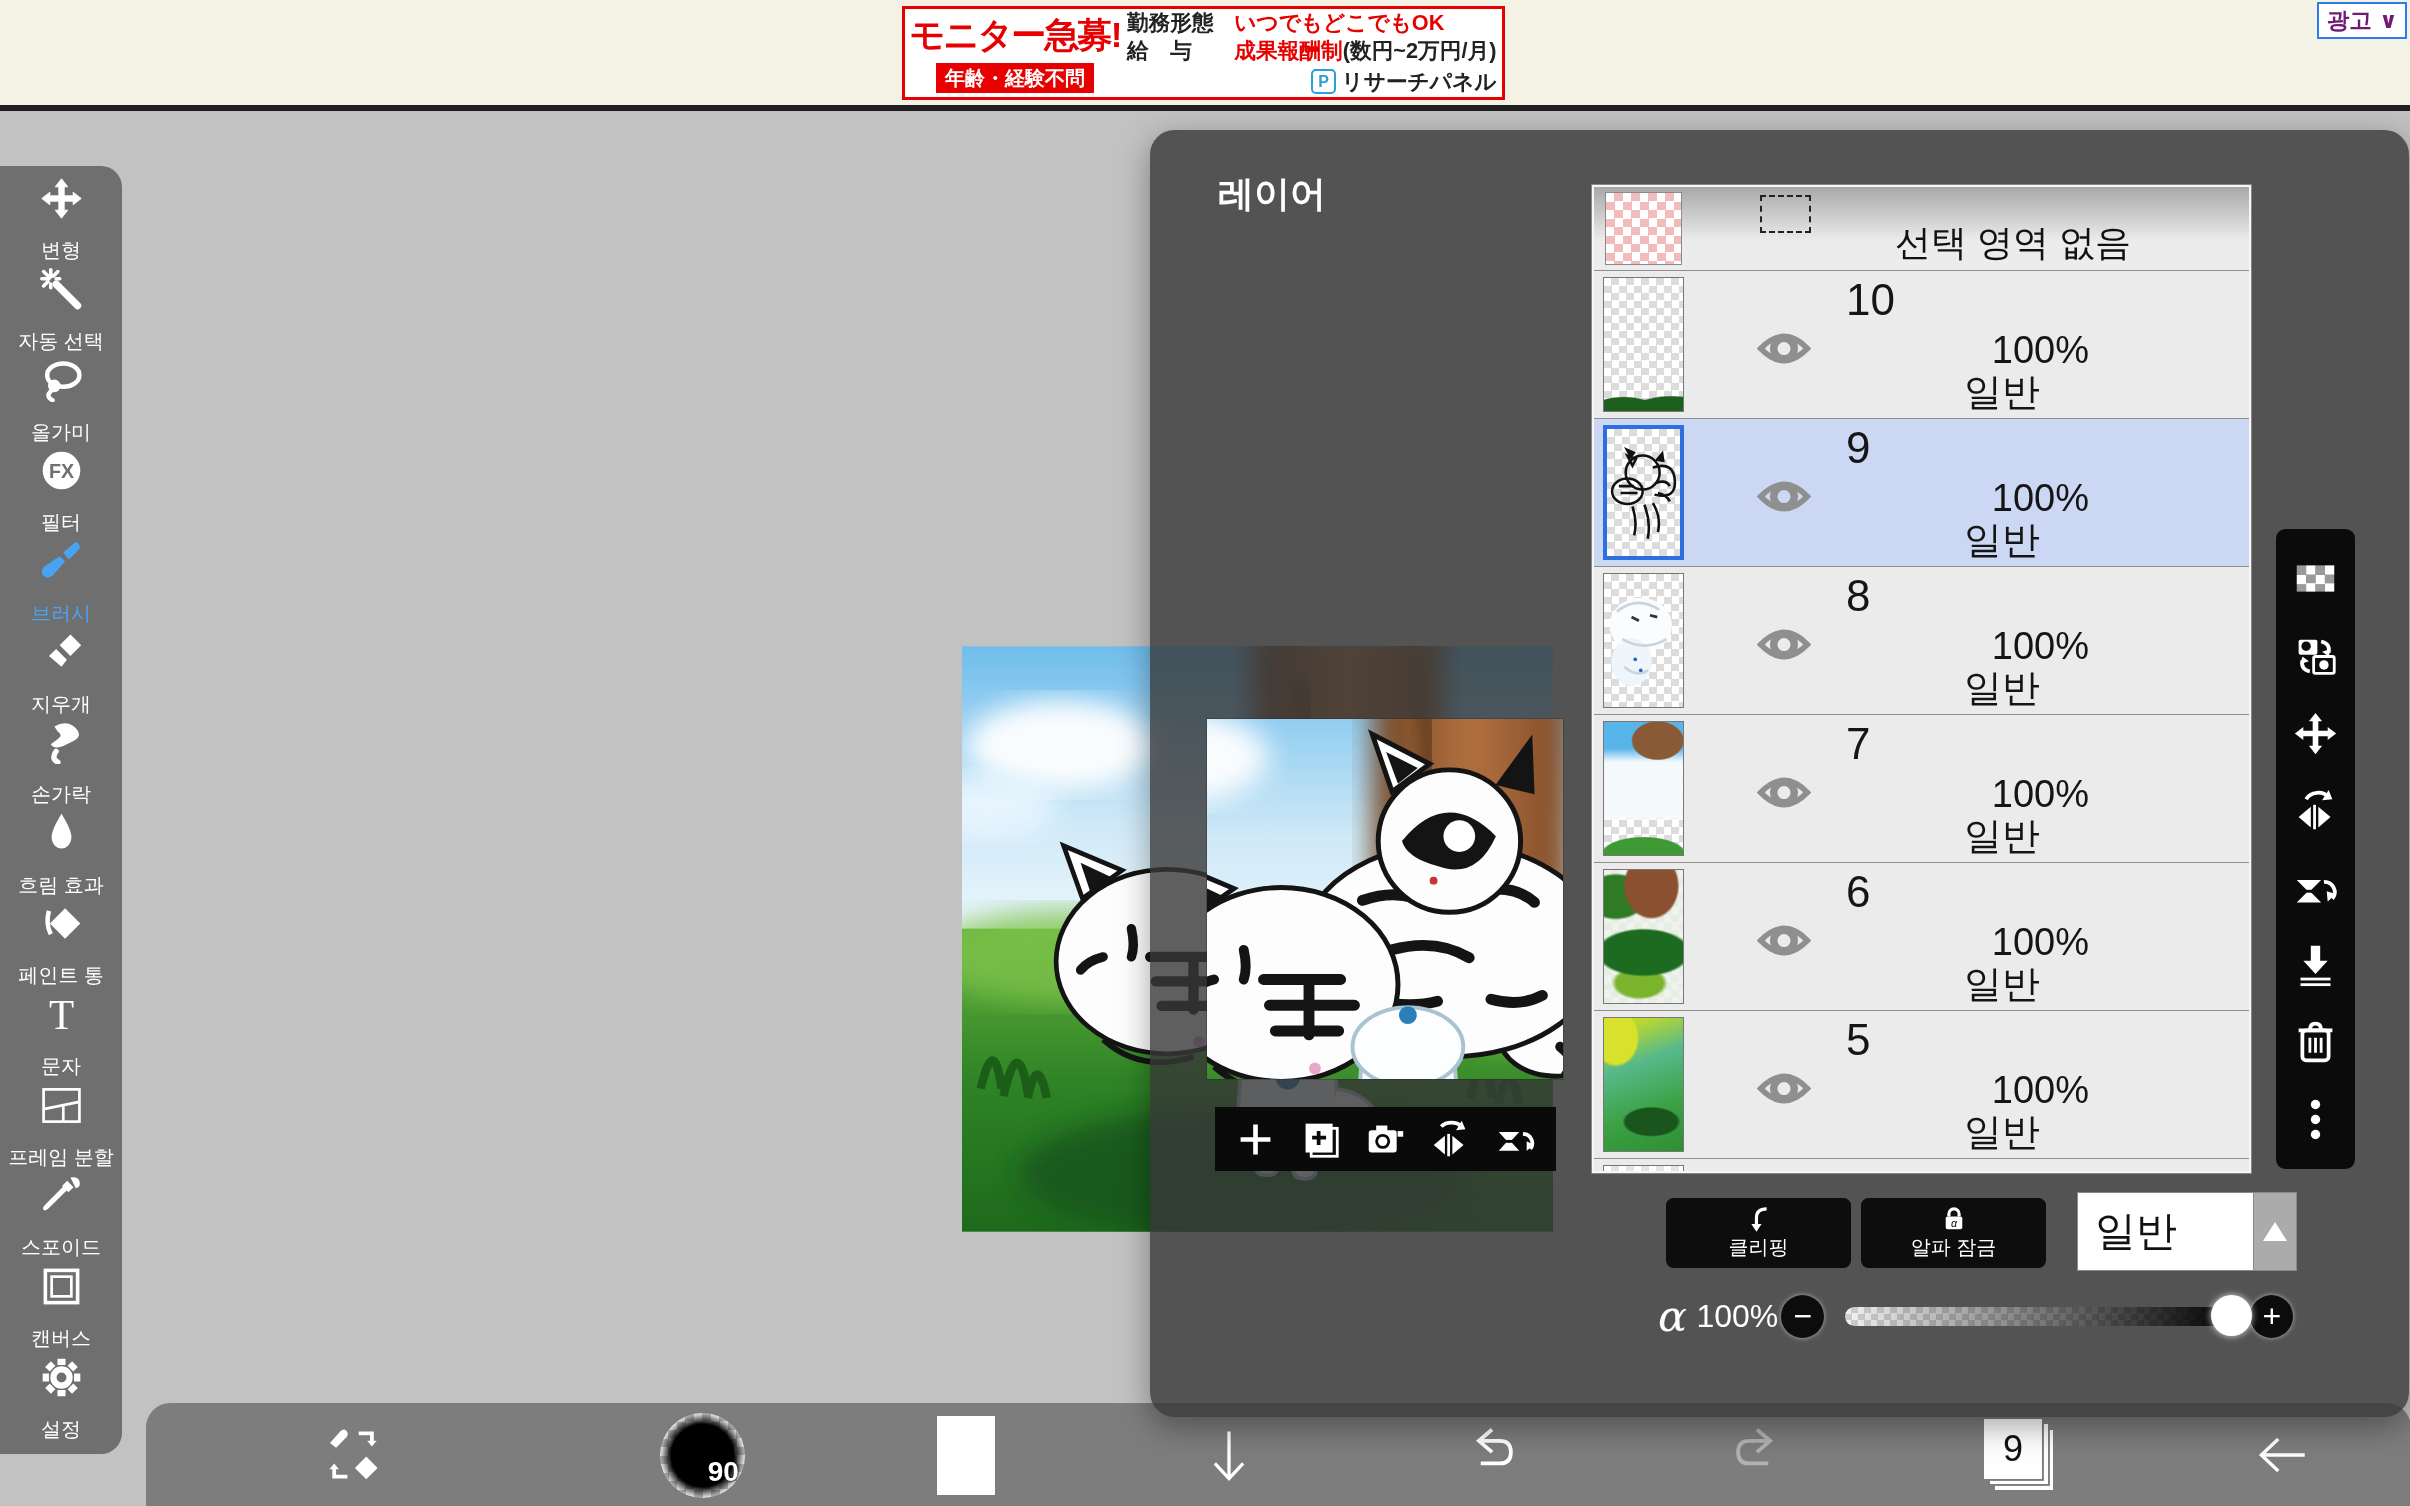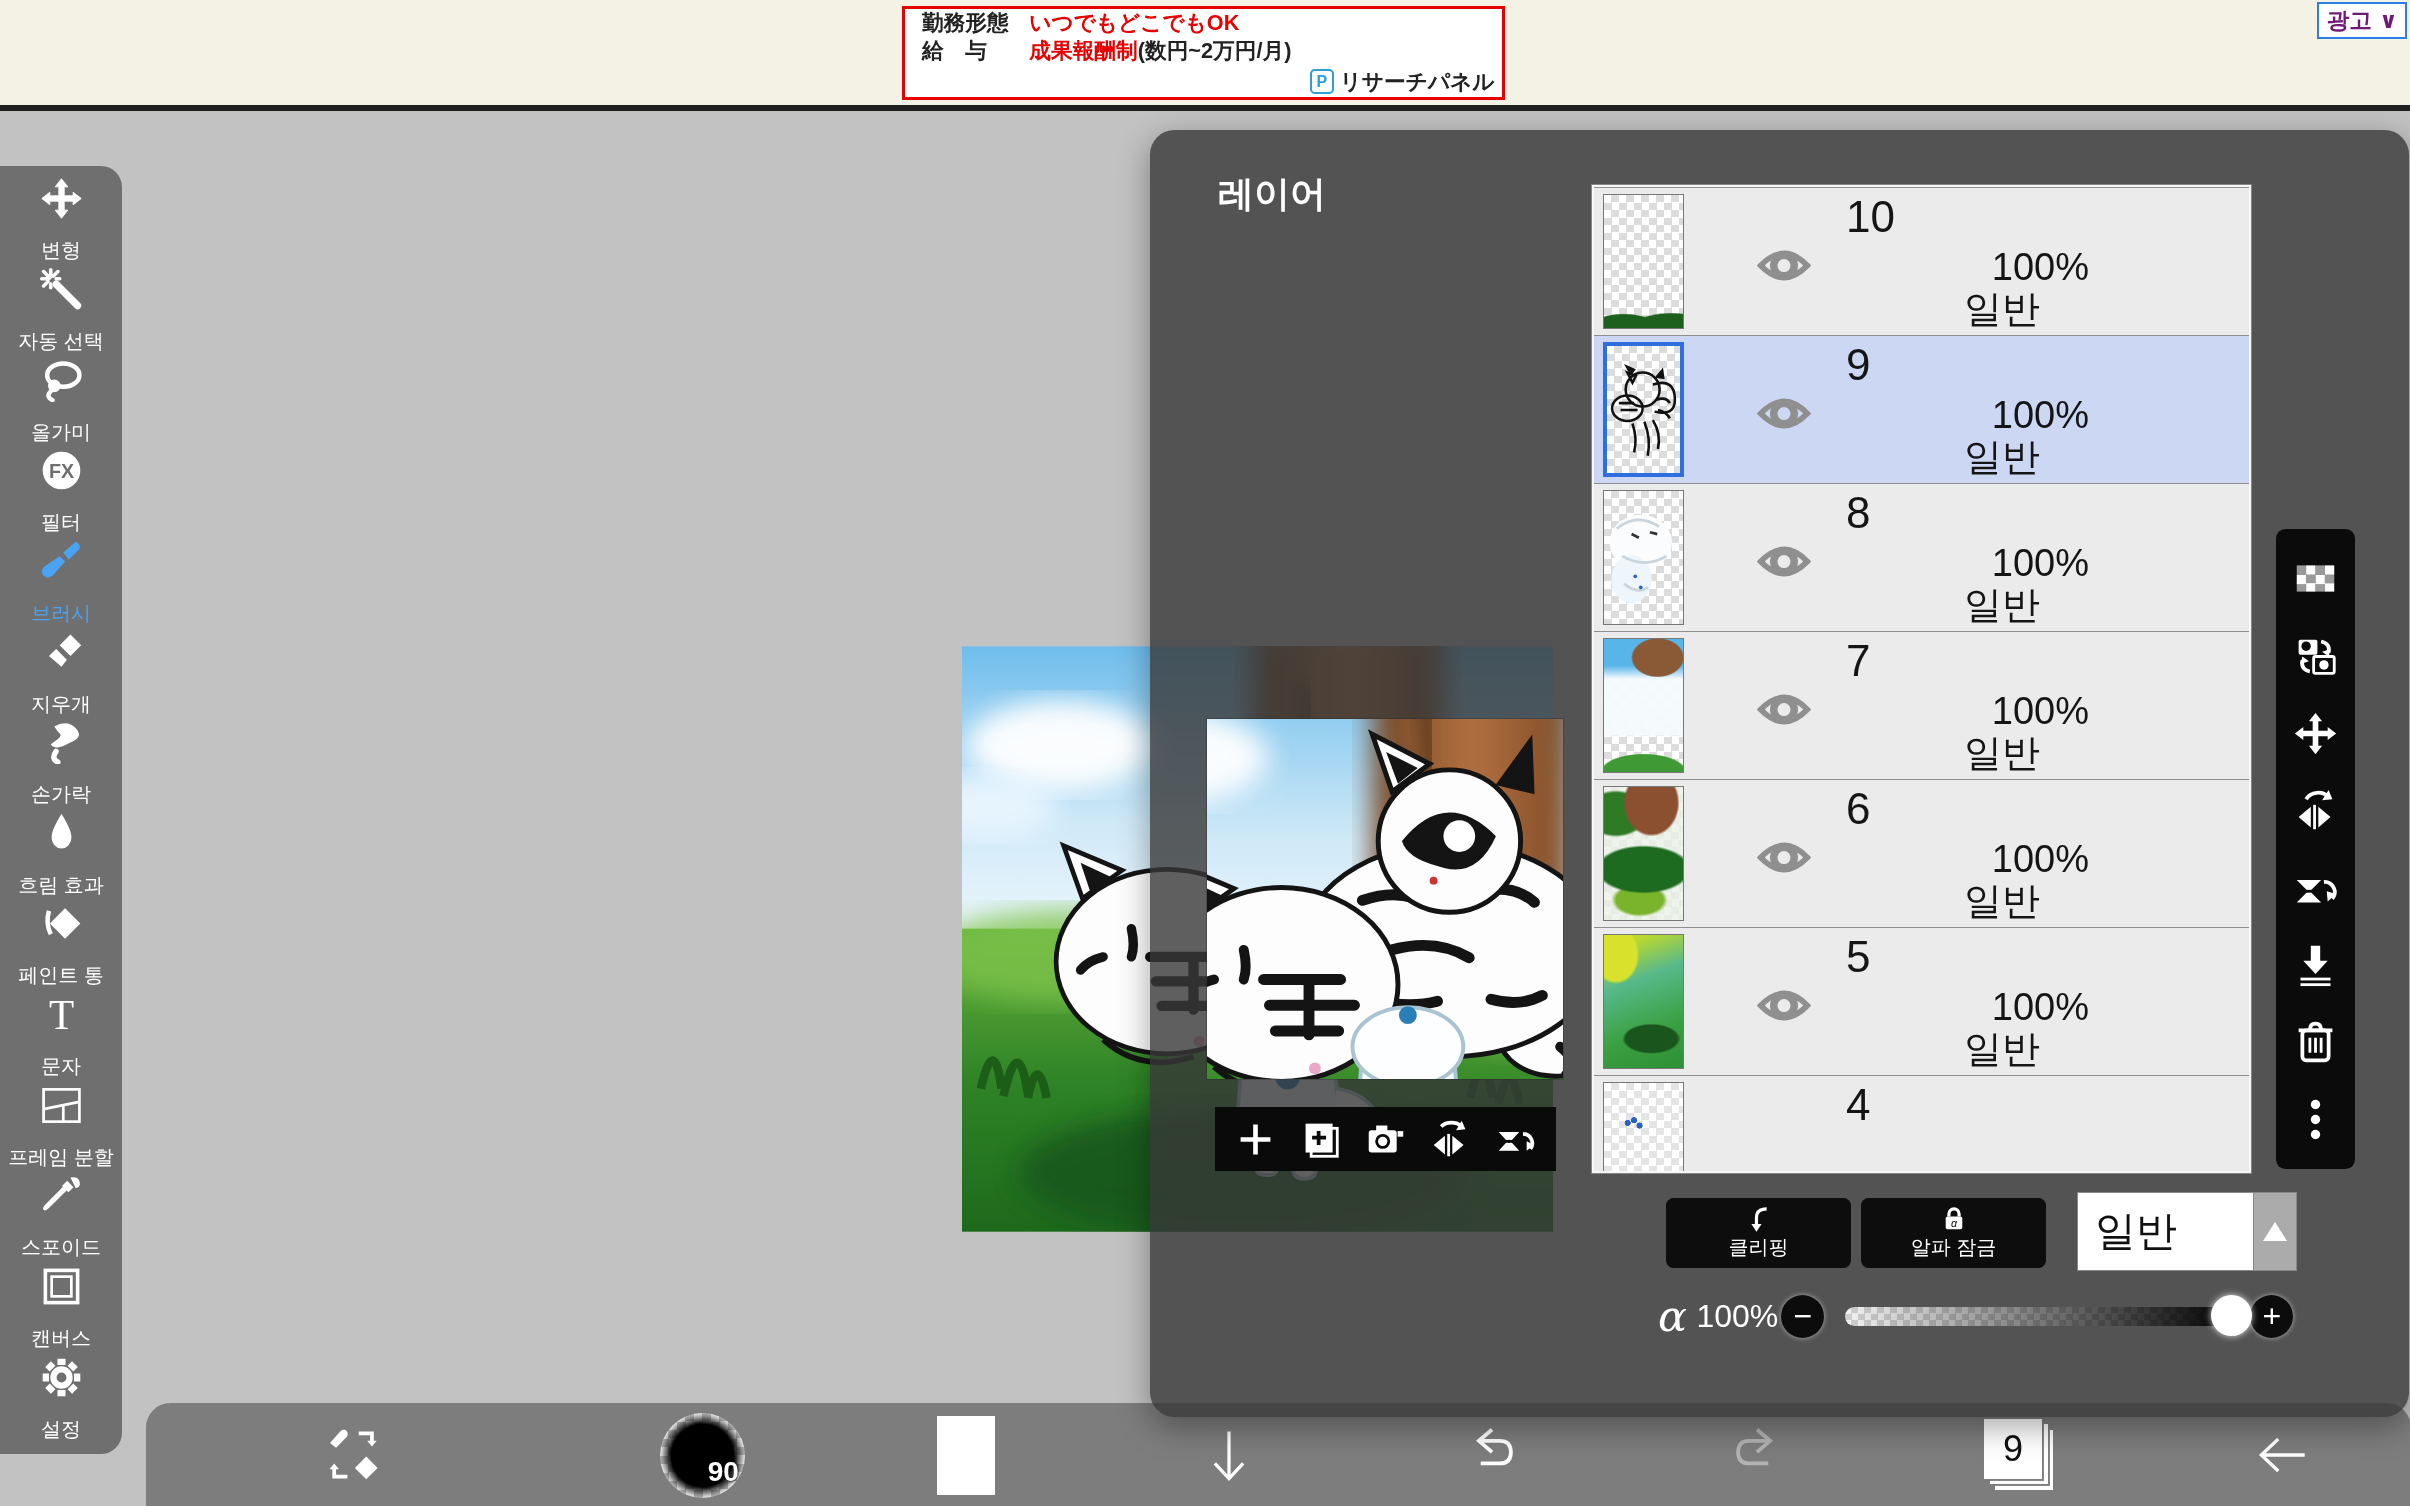--- a/index.html
+++ b/index.html
@@ -276,20 +276,25 @@
           <path d="M42 28 l-8 6 0 -10 Z" fill="#fff"></path>
         </svg>
     </button>
   </div>
 
   <div class="panel">
     <div class="panel-title">레이어</div>
 
     <div class="llist">
 
+      <div class="selrow">
+        <div class="selthumb"></div>
+        <div class="dashed-rect"></div>
+        <div class="selstatus">선택 영역 없음</div>
+      </div>
 
       <div class="lrow">
         <div class="thumb th-grass"></div>
         <div class="lnum">10</div>
         <button class="eye">
           <svg viewBox="0 0 60 44">
               <path d="M5 22 Q30 -4 55 22 Q30 48 5 22 Z" fill="none" stroke="#8f8f8f" stroke-width="6"></path>
               <circle cx="30" cy="22" r="11" fill="none" stroke="#8f8f8f" stroke-width="8"></circle>
             </svg>
         </button>
@@ -498,20 +503,24 @@
       <svg viewBox="0 0 48 48">
           <circle cx="24" cy="8" r="5" fill="#fff"></circle>
           <circle cx="24" cy="24" r="5" fill="#fff"></circle>
           <circle cx="24" cy="40" r="5" fill="#fff"></circle>
         </svg>
     </button>
   </div>
 
   <div class="topstrip">
     <div class="adbox">
+      <div class="ad-left">
+        <span class="ad-headline">モニター急募!</span>
+        <span class="ad-subbadge">年齢・経験不問</span>
+      </div>
       <div class="ad-mid">
         <div class="ad-row">
           <span class="ad-key">勤務形態</span>
           <span class="ad-red">いつでもどこでもOK</span>
         </div>
         <div class="ad-row">
           <span class="ad-key">給　与</span>
           <span class="ad-red">成果報酬制</span>
           <span class="ad-dark">(数円~2万円/月)</span>
         </div>

